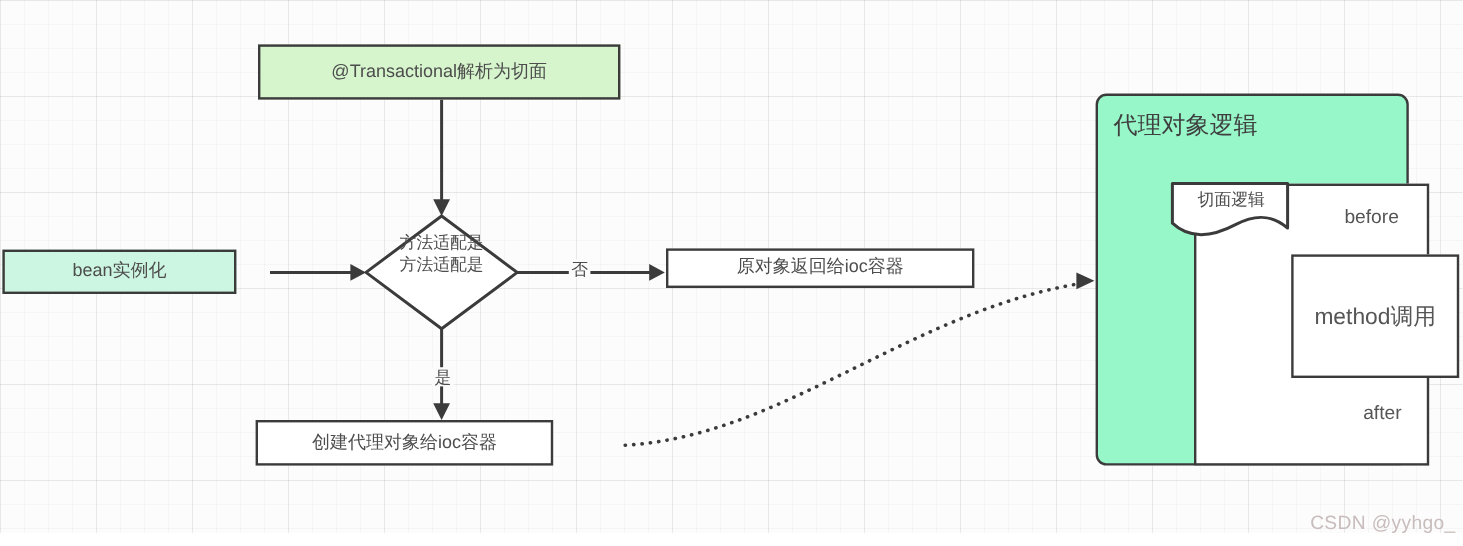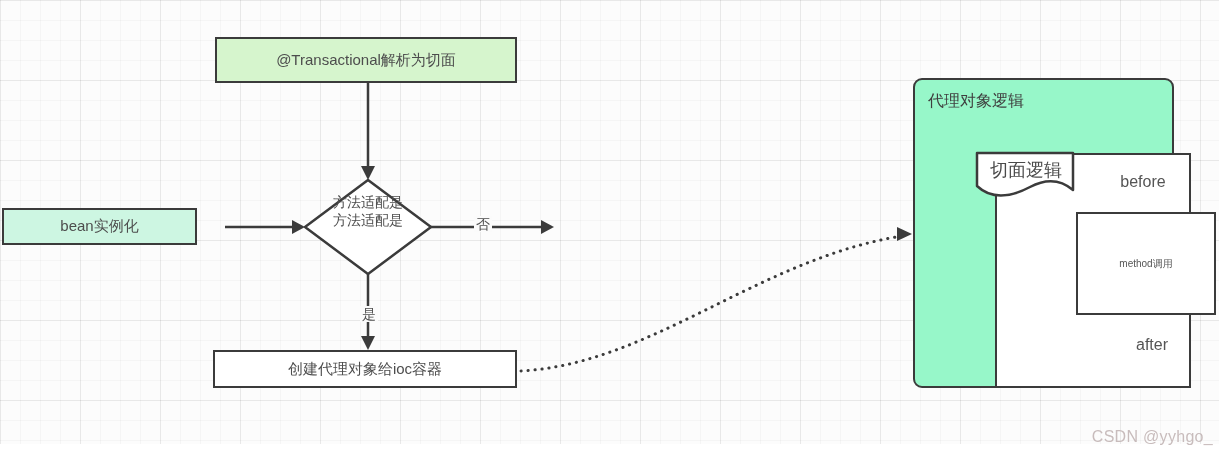--- a/index.html
+++ b/index.html
@@ -15,53 +15,53 @@
     background-size:80px 80px,80px 80px,20px 20px,20px 20px;
   }
   .node{
     position:absolute;box-sizing:border-box;border:2.5px solid #3b3b3b;
     display:flex;align-items:center;justify-content:center;
     font-size:15px;text-align:center;line-height:1.25;background:#fff;z-index:2;
   }
   #parse-box{left:215px;top:37px;width:302px;height:46px;background:#d6f5cd;}
   #bean-box{left:2px;top:208px;width:195px;height:37px;background:#cdf6e2;}
   #return-box{left:555px;top:207px;width:257px;height:33px;}
-  #create-box{left:213px;top:350px;width:304px;height:38px;text-align:center;}
+  #create-box{left:213px;top:350px;width:248px;height:38px;text-align:center;}
   #diamond-svg{position:absolute;left:302px;top:177px;z-index:2;}
   #diamond-text{
     position:absolute;left:318px;top:184px;width:100px;height:54px;z-index:3;
     display:flex;flex-direction:column;align-items:center;justify-content:center;
     font-size:14px;line-height:1.3;text-align:center;
   }
   #connector-svg{position:absolute;left:0;top:0;z-index:1;}
   .edge-label{
     position:absolute;z-index:3;font-size:14px;background:#fbfbfb;
     padding:0 2px;line-height:16px;
   }
   #no-label{left:474px;top:216px;}
   #yes-label{left:360px;top:306px;}
   #proxy-panel{
     position:absolute;left:913px;top:78px;width:261px;height:310px;z-index:2;
     box-sizing:border-box;border:2.5px solid #3b3b3b;border-radius:9px;
     background:#97f7c9;
   }
-  #proxy-title{position:absolute;left:13px;top:11px;font-size:16px;color:#3f3f3f;}
+  #proxy-title{position:absolute;left:13px;top:11px;font-size:20px;color:#3f3f3f;}
   #aspect-box{
     position:absolute;left:995px;top:153px;width:196px;height:235px;z-index:3;
     box-sizing:border-box;border:2.5px solid #3b3b3b;background:#ffffff;
   }
   #doc-shape{position:absolute;left:975px;top:151px;z-index:4;}
   #doc-text{
     position:absolute;left:983px;top:158px;width:86px;z-index:5;
-    font-size:18px;text-align:center;color:#4a4a4a;
+    font-size:14px;text-align:center;color:#4a4a4a;
   }
   #method-box{
     position:absolute;left:1076px;top:212px;width:140px;height:103px;z-index:4;
     box-sizing:border-box;border:2.5px solid #3b3b3b;background:#ffffff;
-    display:flex;align-items:center;justify-content:center;font-size:10px;color:#555;
+    display:flex;align-items:center;justify-content:center;font-size:19px;color:#555;
   }
   .phase-label{position:absolute;z-index:4;font-size:16px;color:#555;text-align:center;}
   #before-label{left:1098px;top:173px;width:90px;}
   #after-label{left:1108px;top:336px;width:88px;}
   #bottom-strip{position:absolute;left:0;bottom:0;width:100%;height:11px;background:#ffffff;z-index:1;}
   #watermark{
     position:absolute;right:6px;top:428px;z-index:6;
     font-size:16px;color:#c8bcbc;letter-spacing:0.3px;
   }
 </style>
@@ -97,20 +97,23 @@
   </div>
 
   <svg id="diamond-svg" width="132" height="100">
     <polygon points="66,3 129,50 66,97 3,50" fill="#ffffff" stroke="#3b3b3b" stroke-width="2.5" stroke-linejoin="round"></polygon>
   </svg>
   <div id="diamond-text">
     <span>方法适配是</span>
     <span>方法适配是</span>
   </div>
 
+  <div class="node" id="return-box">
+    <span>原对象返回给ioc容器</span>
+  </div>
 
   <div class="node" id="create-box">
     <span>创建代理对象给ioc容器</span>
   </div>
 
   <div class="edge-label" id="no-label">否</div>
   <div class="edge-label" id="yes-label">是</div>
 
   <div id="proxy-panel">
     <div id="proxy-title">代理对象逻辑</div>

